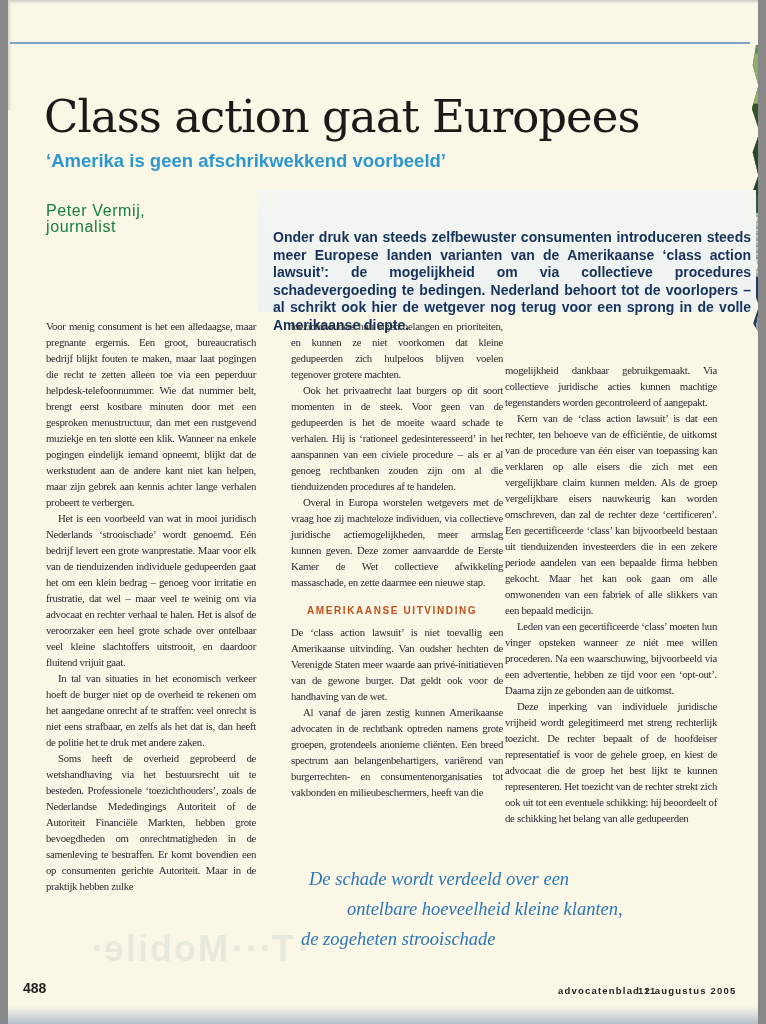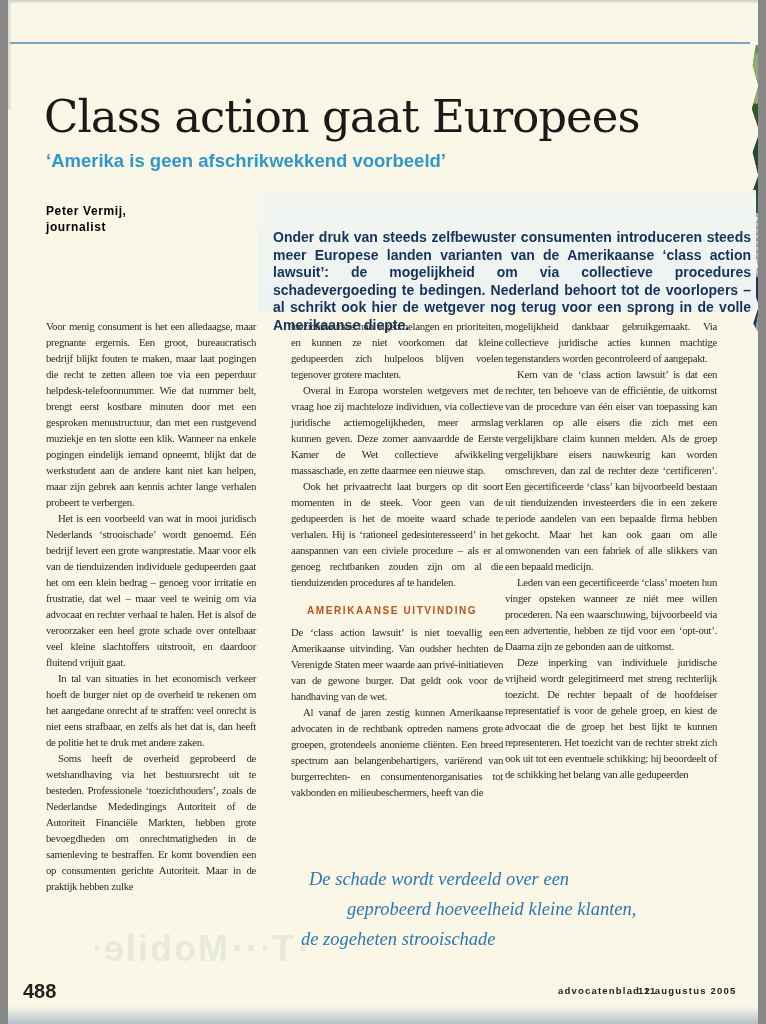--- a/index.html
+++ b/index.html
@@ -39,53 +39,53 @@
   .photo-boat { height: 20%;
     background: linear-gradient(100deg, #22395a 0 45%, #8fa0a4 46% 70%, #c8cfc9 71%); }
   
   .title { position:absolute; left:36px; top:90px; width:700px;
     font-family:"DejaVu Serif", serif; font-size:45px; font-weight:normal;
     letter-spacing:-1px; color:#1b1a18; }
   .subtitle { position:absolute; left:38px; top:150px; width:600px;
     font-family:"Liberation Sans", sans-serif; font-weight:bold;
     font-size:18.5px; color:#2e97cd; }
   .author { position:absolute; left:38px; top:203px;
-    font-family:"Liberation Sans", sans-serif; font-weight:bold;
-    font-size:12px; line-height:16px; letter-spacing:0.6px; color:#000000; }
+    font-family:"Liberation Sans", sans-serif; font-weight:normal;
+    font-size:16px; line-height:16px; letter-spacing:0.6px; color:#15803d; }
   .intro-bg { position:absolute; left:250px; top:190px; width:498px; height:122px;
     background: linear-gradient(#f3f6f1, #edf2f1); }
   .intro { position:absolute; left:265px; top:197px; width:478px;
     font-family:"Liberation Sans", sans-serif; font-weight:bold;
     font-size:14px; line-height:17.6px; color:#16325a; text-align:justify;margin-top:32px; }
   
   .col { position:absolute; top:318px;
     font-size:10.8px; line-height:16px; letter-spacing:-0.3px;
     color:#2b2a30; text-align:justify; hyphens:auto; -webkit-hyphens:auto; }
   .col1 { left:38px;  width:210px; height:648px; }
   .col2 { left:283px; width:212px; height:548px; }
-  .col3 { left:497px; width:212px; height:545px; }
+  .col3 { left:497px; width:212px; height:545px;margin-top:44px; }
   .col p { margin:0; }
   .col p.ind { text-indent:12px;font-family:Liberation Serif, serif; }
   .sec-head { font-family:"Liberation Sans", sans-serif; font-weight:bold;
     font-size:10px; letter-spacing:1.6px; color:#c0511c;
     margin:13px 0 5px 16px; text-align:left; }
   
   .quote { position:absolute; left:293px; top:864px; width:340px;
     font-style:italic; font-size:18.5px; line-height:30px; color:#2d77b5; }
   .quote .l1 { margin-left:8px; }
   .quote .l2 { margin-left:46px; }
   .quote .l3 { margin-left:0; }
   
   .ghost { position:absolute; left:20px; top:928px; width:280px;
     font-family:"Liberation Sans", sans-serif; font-weight:bold; font-size:36px;
     color:rgba(115,140,165,0.13); transform:scaleX(-1); letter-spacing:2px; }
   
   .page-number { position:absolute; left:15px; top:980px;
     font-family:"Liberation Sans", sans-serif; font-weight:bold;
-    font-size:20px; color:#222; }
+    font-size:14px; color:#222; }
   .footer-pub { position:absolute; left:550px; top:985px;
     font-family:"Liberation Sans", sans-serif; font-weight:bold;
     font-size:9.5px; letter-spacing:1.2px; color:#222; }
   .footer-date { position:absolute; left:630px; top:985px;
     font-family:"Liberation Sans", sans-serif; font-weight:bold;
     font-size:9.5px; letter-spacing:1.2px; color:#222; }
 </style>
 </head>
 <body>
 
@@ -115,37 +115,37 @@
 
   <div class="col col1">
     <p>Voor menig consument is het een alledaagse, maar pregnante ergernis. Een groot, bureaucratisch bedrijf blijkt fouten te maken, maar laat pogingen die recht te zetten alleen toe via een peperduur helpdesk-telefoonnummer. Wie dat nummer belt, brengt eerst kostbare minuten door met een gesproken menustructuur, dan met een rustgevend muziekje en ten slotte een klik. Wanneer na enkele pogingen eindelijk iemand opneemt, blijkt dat de werkstudent aan de andere kant niet kan helpen, maar zijn gebrek aan kennis achter lange verhalen probeert te verbergen.</p>
     <p class="ind">Het is een voorbeeld van wat in mooi juridisch Nederlands ‘strooischade’ wordt genoemd. Eén bedrijf levert een grote wanprestatie. Maar voor elk van de tienduizenden individuele gedupeerden gaat het om een klein bedrag – genoeg voor irritatie en frustratie, dat wel – maar veel te weinig om via advocaat en rechter verhaal te halen. Het is alsof de veroorzaker een heel grote schade over ontelbaar veel kleine slachtoffers uitstrooit, en daardoor fluitend vrijuit gaat.</p>
     <p class="ind">In tal van situaties in het economisch verkeer hoeft de burger niet op de overheid te rekenen om het aangedane onrecht af te straffen: veel onrecht is niet eens strafbaar, en zelfs als het dat is, dan heeft de politie het te druk met andere zaken.</p>
     <p class="ind">Soms heeft de overheid geprobeerd de wetshandhaving via het bestuursrecht uit te besteden. Professionele ‘toezichthouders’, zoals de Nederlandse Mededingings Autoriteit of de Autoriteit Financiële Markten, hebben grote bevoegdheden om onrechtmatigheden in de samenleving te bestraffen. Er komt bovendien een op consumenten gerichte Autoriteit. Maar in de praktijk hebben zulke</p>
   </div>
 
   <div class="col col2">
     <p>toezichthouders hun eigen belangen en prioriteiten, en kunnen ze niet voorkomen dat kleine gedupeerden zich hulpeloos blijven voelen tegenover grotere machten.</p>
+    <p class="ind">Ook het privaatrecht laat burgers op dit soort momenten in de steek. Voor geen van de gedupeerden is het de moeite waard schade te verhalen. Hij is ‘rationeel gedesinteresseerd’ in het aanspannen van een civiele procedure – als er al genoeg rechtbanken zouden zijn om al die tienduizenden procedures af te handelen.</p>
     <p class="ind">Overal in Europa worstelen wetgevers met de vraag hoe zij machteloze individuen, via collectieve juridische actiemogelijkheden, meer armslag kunnen geven. Deze zomer aanvaardde de Eerste Kamer de Wet collectieve afwikkeling massaschade, en zette daarmee een nieuwe stap.</p>
-    <p class="ind">Ook het privaatrecht laat burgers op dit soort momenten in de steek. Voor geen van de gedupeerden is het de moeite waard schade te verhalen. Hij is ‘rationeel gedesinteresseerd’ in het aanspannen van een civiele procedure – als er al genoeg rechtbanken zouden zijn om al die tienduizenden procedures af te handelen.</p>
     <h3 class="sec-head">AMERIKAANSE UITVINDING</h3>
     <p>De ‘class action lawsuit’ is niet toevallig een Amerikaanse uitvinding. Van oudsher hechten de Verenigde Staten meer waarde aan privé-initiatieven van de gewone burger. Dat geldt ook voor de handhaving van de wet.</p>
     <p class="ind">Al vanaf de jaren zestig kunnen Amerikaanse advocaten in de rechtbank optreden namens grote groepen, grotendeels anonieme cliënten. Een breed spectrum aan belangenbehartigers, variërend van burgerrechten- en consumentenorganisaties tot vakbonden en milieubeschermers, heeft van die</p>
   </div>
 
   <div class="col col3">
     <p>mogelijkheid dankbaar gebruikgemaakt. Via collectieve juridische acties kunnen machtige tegenstanders worden gecontroleerd of aangepakt.</p>
     <p class="ind">Kern van de ‘class action lawsuit’ is dat een rechter, ten behoeve van de efficiëntie, de uitkomst van de procedure van één eiser van toepassing kan verklaren op alle eisers die zich met een vergelijkbare claim kunnen melden. Als de groep vergelijkbare eisers nauwkeurig kan worden omschreven, dan zal de rechter deze ‘certificeren’. Een gecertificeerde ‘class’ kan bijvoorbeeld bestaan uit tienduizenden investeerders die in een zekere periode aandelen van een bepaalde firma hebben gekocht. Maar het kan ook gaan om alle omwonenden van een fabriek of alle slikkers van een bepaald medicijn.</p>
     <p class="ind">Leden van een gecertificeerde ‘class’ moeten hun vinger opsteken wanneer ze niét mee willen procederen. Na een waarschuwing, bijvoorbeeld via een advertentie, hebben ze tijd voor een ‘opt-out’. Daarna zijn ze gebonden aan de uitkomst.</p>
     <p class="ind">Deze inperking van individuele juridische vrijheid wordt gelegitimeerd met streng rechterlijk toezicht. De rechter bepaalt of de hoofdeiser representatief is voor de gehele groep, en kiest de advocaat die de groep het best lijkt te kunnen representeren. Het toezicht van de rechter strekt zich ook uit tot een eventuele schikking: hij beoordeelt of de schikking het belang van alle gedupeerden</p>
   </div>
 
   <blockquote class="quote">
     <div class="l1">De schade wordt verdeeld over een</div>
-    <div class="l2">geprobeerd hoeveelheid kleine klanten,</div>
+    <div class="l2">ontelbare hoeveelheid kleine klanten,</div>
     <div class="l3">de zogeheten strooischade</div>
   </blockquote>
 
   <div class="ghost">·T···Mobile·</div>
 
   <div class="page-number">488</div>
   <div class="footer-pub">advocatenblad 11</div>
   <div class="footer-date">12 augustus 2005</div>
 
   <div class="edge-bottom"></div>

